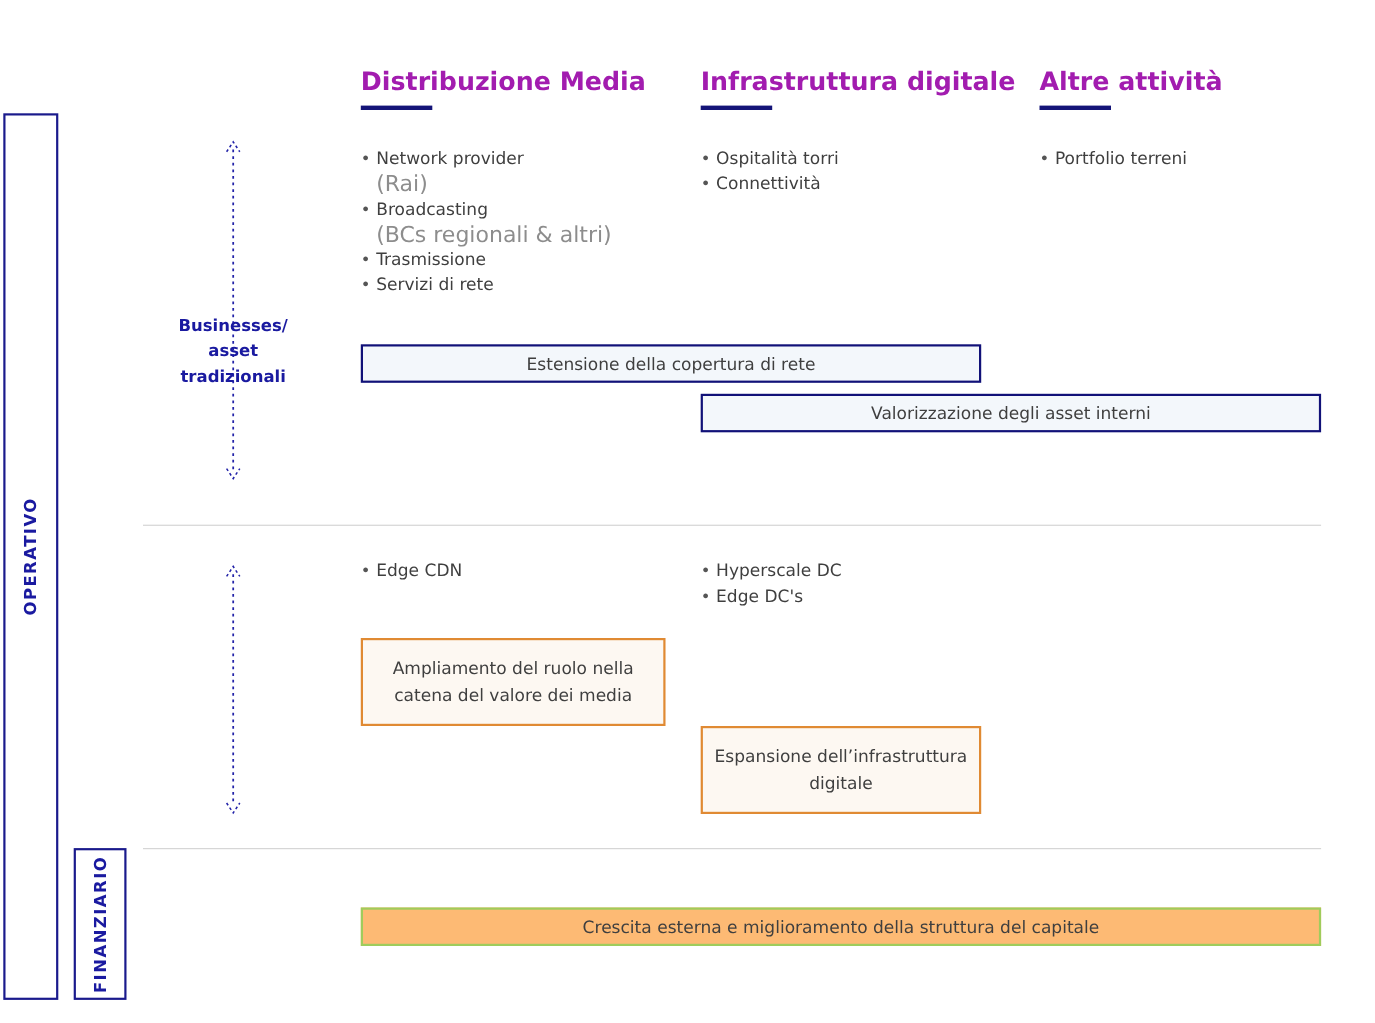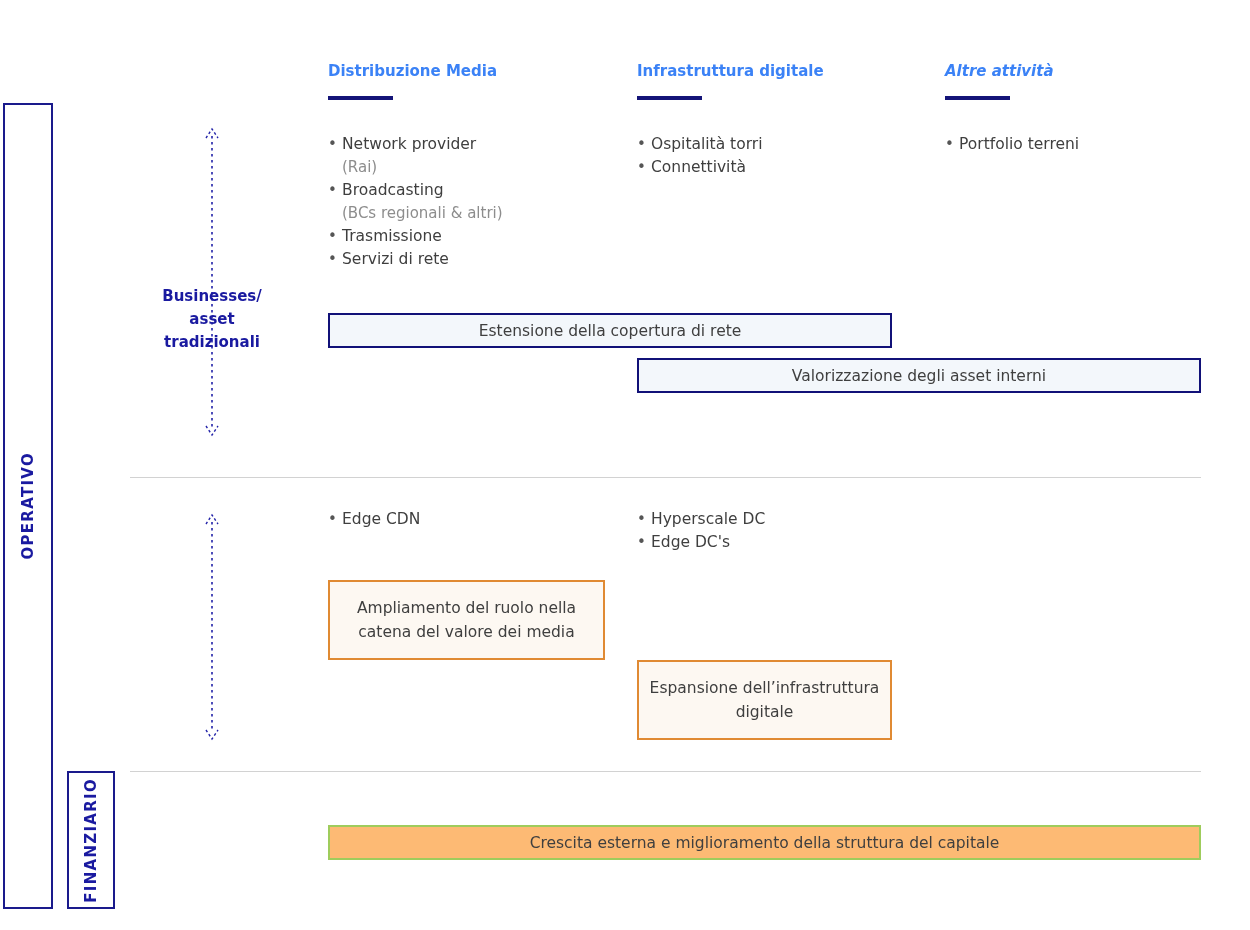--- a/index.html
+++ b/index.html
@@ -57,23 +57,23 @@
     font-weight: bold;
     font-size: 15px;
     line-height: 23px;
     text-align: center;
     width: 160px;
   }
 
   
   .col-head {
     position: absolute;
-    font-size: 15px;
+    font-size: 23px;
     font-weight: bold;
-    color: #3b82f6;
+    color: #a21caf;
     white-space: nowrap;
     text-align: center;
   }
   .col-rule {
     position: absolute;
     height: 4px;
     width: 65px;
     background: #141478;
   }
 
@@ -91,21 +91,21 @@
     color: #555555;
     width: 14px;
     flex: 0 0 14px;
     font-size: 15px;
     line-height: 23px;
   }
   .bullets .txt { color: #3f3f3f; }
   .bullets .sub {
     color: #8d8d8d;
     padding-left: 14px;
-    font-size: 15px;
+    font-size: 20px;
     line-height: 23px;
   }
 
   
   .ibox {
     position: absolute;
     box-sizing: border-box;
     display: flex;
     align-items: center;
     justify-content: center;
@@ -137,21 +137,21 @@
   <div class="vbox" id="finanziario-box">
     <span>FINANZIARIO</span>
   </div>
 
   <div class="col-head" style="left:328px; top:62px;">Distribuzione Media</div>
   <div class="col-rule" style="left:328px; top:96px;"></div>
 
   <div class="col-head" style="left:637px; top:62px;">Infrastruttura digitale</div>
   <div class="col-rule" style="left:637px; top:96px;"></div>
 
-  <div class="col-head" style="left:945px; top:62px;font-style:italic;">Altre attività</div>
+  <div class="col-head" style="left:945px; top:62px;">Altre attività</div>
   <div class="col-rule" style="left:945px; top:96px;"></div>
 
   <div class="arrow-wrap" style="left:200px; top:126px; height:312px;">
     <svg width="24" height="312" viewBox="0 0 24 312">
       <line x1="12" y1="10" x2="12" y2="302" stroke="#2222a8" stroke-width="1.6" stroke-dasharray="2.5 3.5"></line>
       <polyline points="6,12 12,3 18,12" fill="none" stroke="#2222a8" stroke-width="1.4" stroke-dasharray="2.5 2.5"></polyline>
       <polyline points="6,300 12,309 18,300" fill="none" stroke="#2222a8" stroke-width="1.4" stroke-dasharray="2.5 2.5"></polyline>
     </svg>
   </div>
   <div class="band-label" style="left:132px; top:253px;margin-top:32px;">

